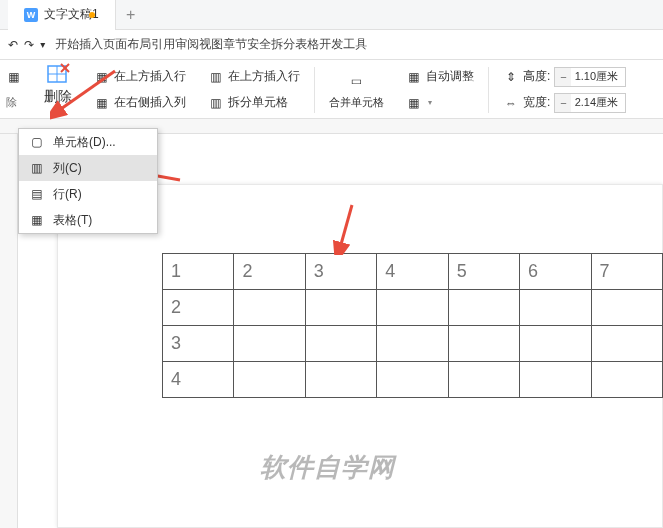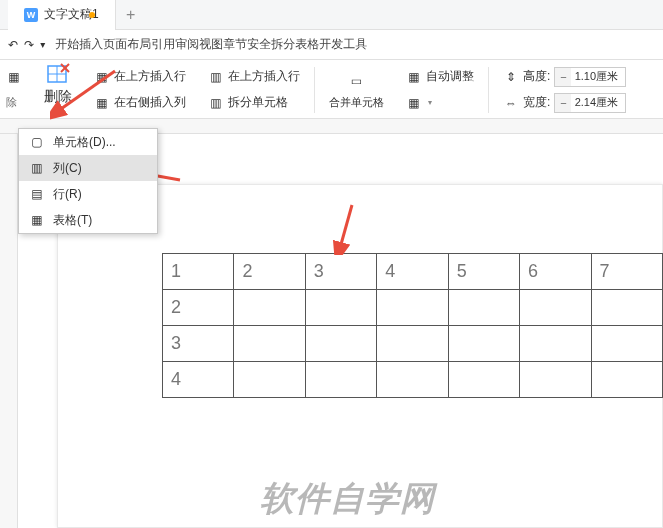--- a/index.html
+++ b/index.html
@@ -25,21 +25,21 @@
 .spin input{width:54px;height:18px;border:none;text-align:center;padding-right:4px;font-size:11px}
 .dropdown{position:absolute;left:18px;top:128px;width:140px;background:#fff;border:1px solid #c8c8c8;box-shadow:2px 2px 6px rgba(0,0,0,.2);z-index:10}
 .dd-item{display:flex;align-items:center;height:26px;padding:0 10px;gap:8px}
 .dd-item.hi{background:#e3e3e3}
 .doc-area{position:absolute;left:57px;top:184px;right:0;bottom:0;background:#fff;box-shadow:0 0 4px rgba(0,0,0,.1);border:1px solid #e8e8e8}
 .ruler{position:absolute;left:0;right:0;top:118px;height:16px;background:#f7f7f7;border-top:1px solid #e0e0e0;border-bottom:1px solid #e0e0e0}
 .leftstrip{position:absolute;left:0;top:134px;bottom:0;width:18px;background:#f7f7f7;border-right:1px solid #e0e0e0}
 table.doc{position:absolute;left:162px;top:253px;border-collapse:collapse}
 table.doc td{border:1px solid #555;width:76px;height:36px;padding:4px 8px;color:#777;font-size:18px;vertical-align:middle}
 .arrow{position:absolute;pointer-events:none}
-.watermark{position:absolute;left:260px;top:476px;font-size:34px;font-weight:bold;color:rgba(0,0,0,.28);font-style:italic;letter-spacing:1px}
+.watermark{position:absolute;left:260px;top:450px;font-size:26px;font-weight:bold;color:rgba(0,0,0,.28);font-style:italic;letter-spacing:1px}
 svg{display:block}
 </style>
 </head>
 <body>
 
 <div class="tabbar">
   <div class="doc-tab">
     <span class="doc-icon">W</span>
     <span>文字文稿1</span>
     <span class="dirty-dot"></span>

